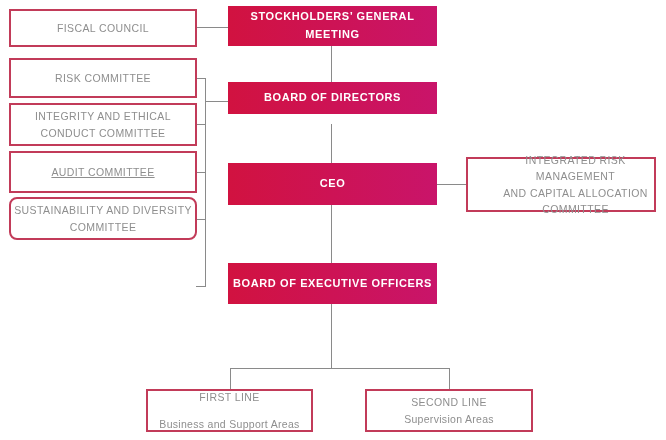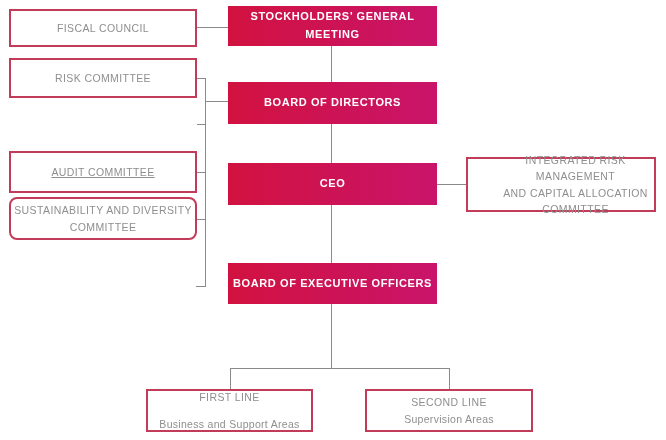--- a/index.html
+++ b/index.html
@@ -52,21 +52,21 @@
   }
 
   
   .n-fiscal       { left: 9px;   top: 9px;   width: 188px; height: 38px; }
   .n-risk         { left: 9px;   top: 58px;  width: 188px; height: 40px; }
   .n-integrity    { left: 9px;   top: 103px; width: 188px; height: 43px; }
   .n-audit        { left: 9px;   top: 151px; width: 188px; height: 42px; text-decoration: underline; }
   .n-sustain      { left: 9px;   top: 197px; width: 188px; height: 43px; border-radius: 8px; }
   .n-third        { left: 10px;  top: 265px; width: 186px; height: 41px; }
   .n-stockholders { left: 228px; top: 6px;   width: 209px; height: 40px; }
-  .n-bod          { left: 228px; top: 82px;  width: 209px; height: 42px; }
+  .n-bod          { left: 228px; top: 82px;  width: 209px; height: 32px; }
   .n-ceo          { left: 228px; top: 163px; width: 209px; height: 42px; }
   .n-boeo         { left: 228px; top: 263px; width: 209px; height: 41px; }
   .n-integrated   { left: 466px; top: 157px; width: 190px; height: 55px; padding-left: 29px; }
   .n-first        { left: 146px; top: 389px; width: 167px; height: 43px; gap: 11px; }
   .n-second       { left: 365px; top: 389px; width: 168px; height: 43px; }
 
   
   .c-fiscal-stockholders { left: 197px; top: 27px;  width: 31px;  height: 1px; }
   .c-bracket-vertical    { left: 205px; top: 78px;  width: 1px;   height: 209px; }
   .c-risk-stub           { left: 197px; top: 78px;  width: 8px;   height: 1px; }
@@ -105,20 +105,24 @@
   <div class="connector c-bottom-horizontal"></div>
   <div class="connector c-first-drop"></div>
   <div class="connector c-second-drop"></div>
 
   <div class="node outline n-fiscal">
     <span class="label">FISCAL COUNCIL</span>
   </div>
   <div class="node outline n-risk">
     <span class="label">RISK COMMITTEE</span>
   </div>
+  <div class="node outline n-integrity">
+    <span class="label">INTEGRITY AND ETHICAL
+CONDUCT COMMITTEE</span>
+  </div>
   <div class="node outline n-audit">
     <span class="label">AUDIT COMMITTEE</span>
   </div>
   <div class="node outline n-sustain">
     <span class="label">SUSTAINABILITY AND DIVERSITY
 COMMITTEE</span>
   </div>
 
   <div class="node filled n-stockholders">
     <span class="label">STOCKHOLDERS’ GENERAL

